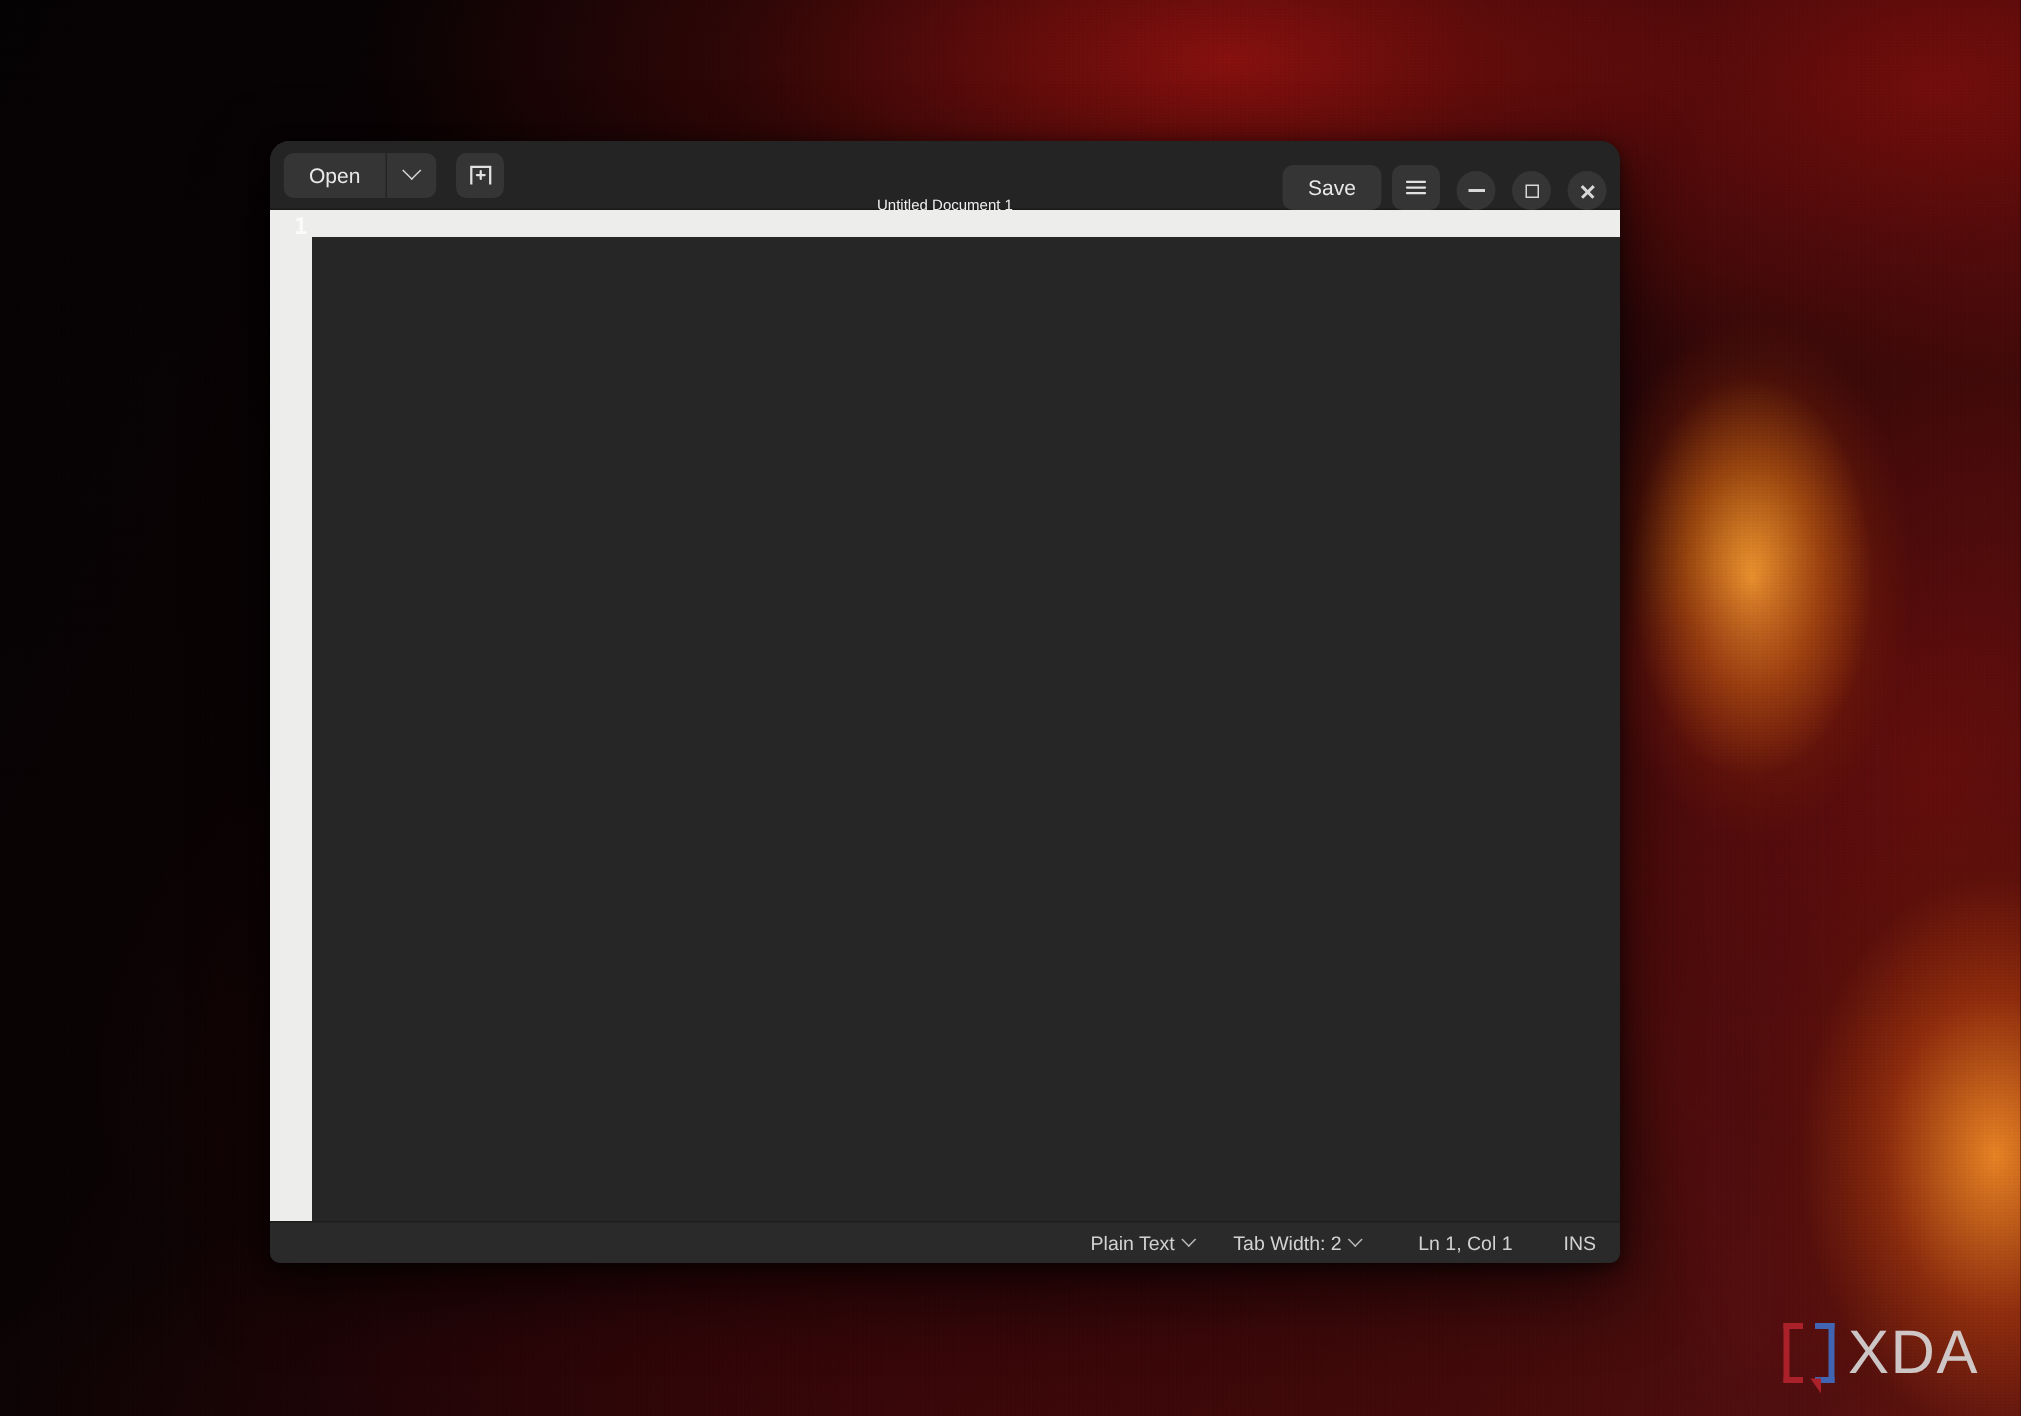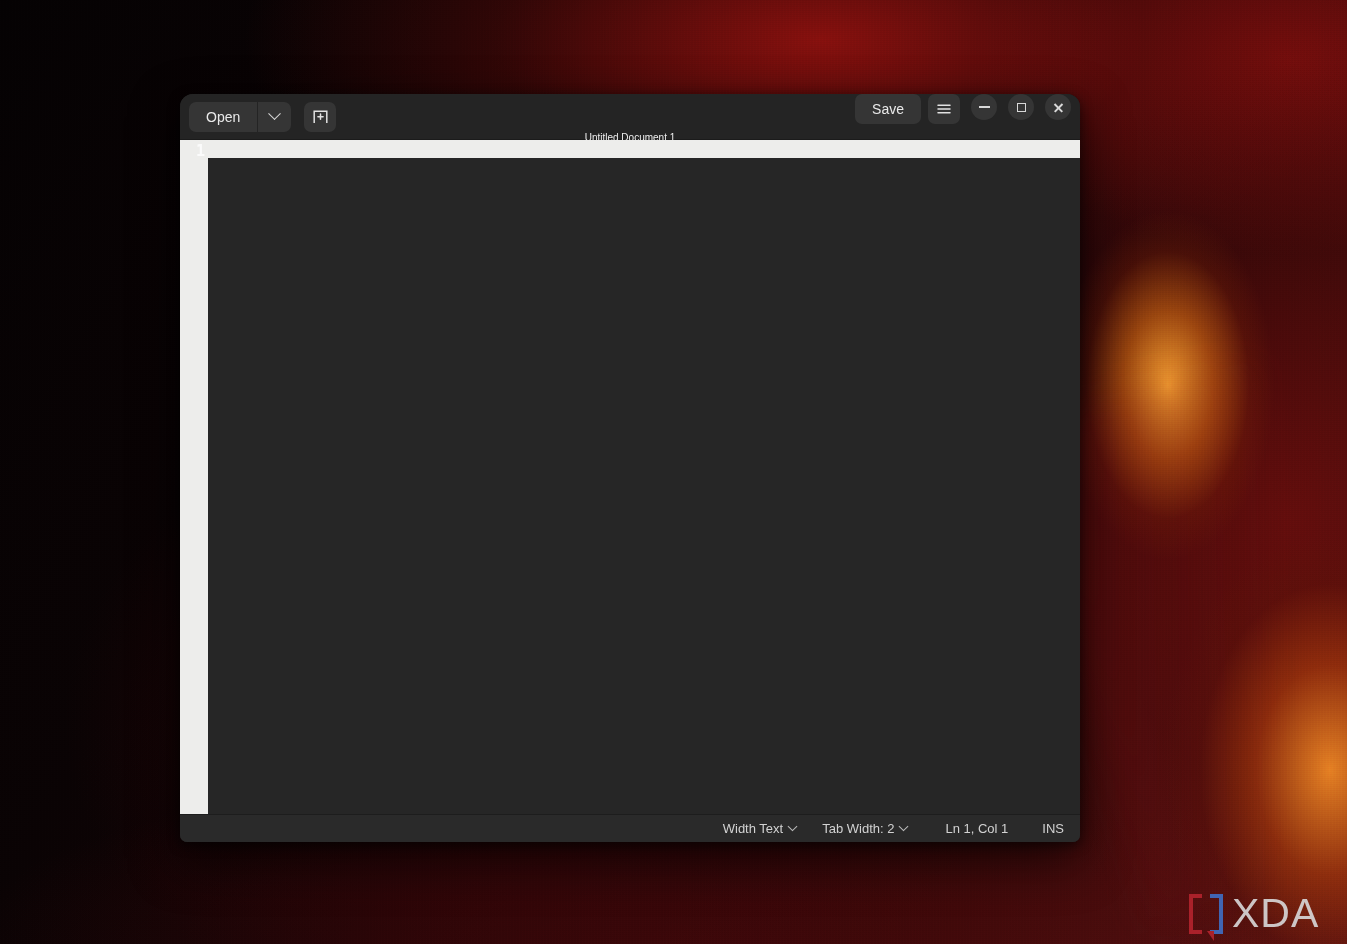--- a/index.html
+++ b/index.html
@@ -45,21 +45,20 @@
       repeating-linear-gradient(0deg, rgba(255,255,255,0.022) 0 1px, rgba(0,0,0,0.03) 1px 2px),
       repeating-linear-gradient(90deg, rgba(255,255,255,0.018) 0 1px, rgba(0,0,0,0.028) 1px 3px);
     opacity:0.55; mix-blend-mode:overlay;
   }
 
   
   #xda {
     position:absolute; left:1189px; top:878px;
     display:flex; align-items:center; gap:9px;
     opacity:0.9;
-    margin-top:12px;
   }
   #xda-bracket { position:relative; width:34px; height:40px; }
   #xda-bracket .lb {
     position:absolute; left:0; top:0; width:13px; height:40px;
     border:4px solid #b4242e; border-right:none;
   }
   #xda-bracket .rb {
     position:absolute; right:0; top:0; width:13px; height:40px;
     border:4px solid #3f6fc4; border-left:none;
   }
@@ -88,21 +87,21 @@
   #headerbar {
     position:relative; height:46px;
     background:#242424;
     border-bottom:1px solid #1b1b1b;
     display:flex; align-items:center;
     padding:0 9px;
   }
   .hb-left { display:flex; align-items:center; gap:13px; }
   .hb-right {
     position:absolute; right:9px; top:0; height:46px;
-    display:flex; align-items:flex-start; gap:7px;
+    display:flex; align-items:flex-end; gap:7px;
   }
 
   
   .split-btn { display:flex; height:30px; border-radius:7px; overflow:hidden; }
   .split-main {
     background:#353535; color:#e9e9e9;
     font-size:14px; padding:0 17px;
     display:flex; align-items:center; justify-content:center;
     border-right:1px solid #242424;
     cursor:pointer;
@@ -267,21 +266,21 @@
       <span>1</span>
     </div>
     <div id="textarea">
       <div id="caret"></div>
       <div id="textfill"></div>
     </div>
   </div>
 
   <div id="statusbar">
     <div class="sb-item">
-      <span>Width Text</span>
+      <span>Plain Text</span>
       <span class="sb-chev"></span>
     </div>
     <div class="sb-gap-a"></div>
     <div class="sb-item">
       <span>Tab Width: 2</span>
       <span class="sb-chev"></span>
     </div>
     <div class="sb-gap-b"></div>
     <div class="sb-item sb-static">Ln 1, Col 1</div>
     <div class="sb-gap-c"></div>

